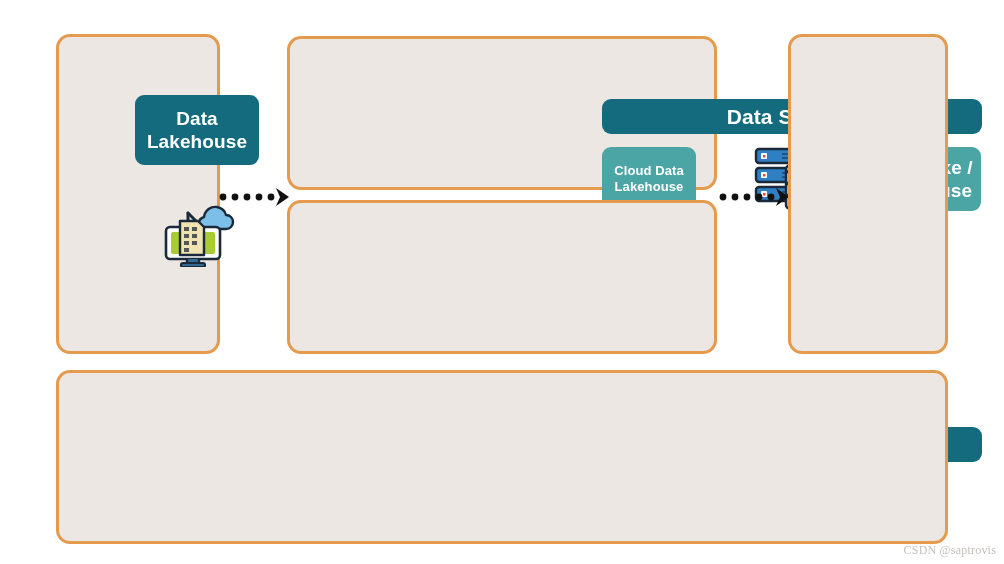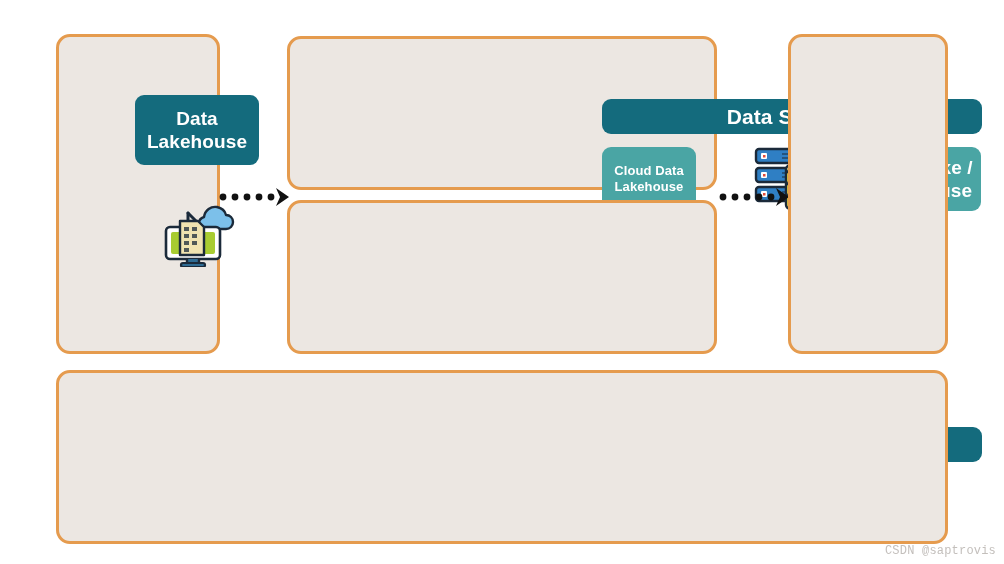--- a/index.html
+++ b/index.html
@@ -77,21 +77,21 @@
   
   #watermark {
     position: absolute;
     right: 8px;
     bottom: 6px;
     font-size: 12px;
     color: #b9b4b0;
     opacity: .85;
     letter-spacing: .2px;
     white-space: nowrap;
-    font-family: Liberation Mono, monospace;
+    font-family: Liberation Serif, serif;
   }
 </style>
 </head>
 <body>
 
 <div class="stage">
 
   <div class="panel" id="panel-ingestion">
     <div class="chip dark" id="chip-data-ingestion">
       <span style="display:block">

